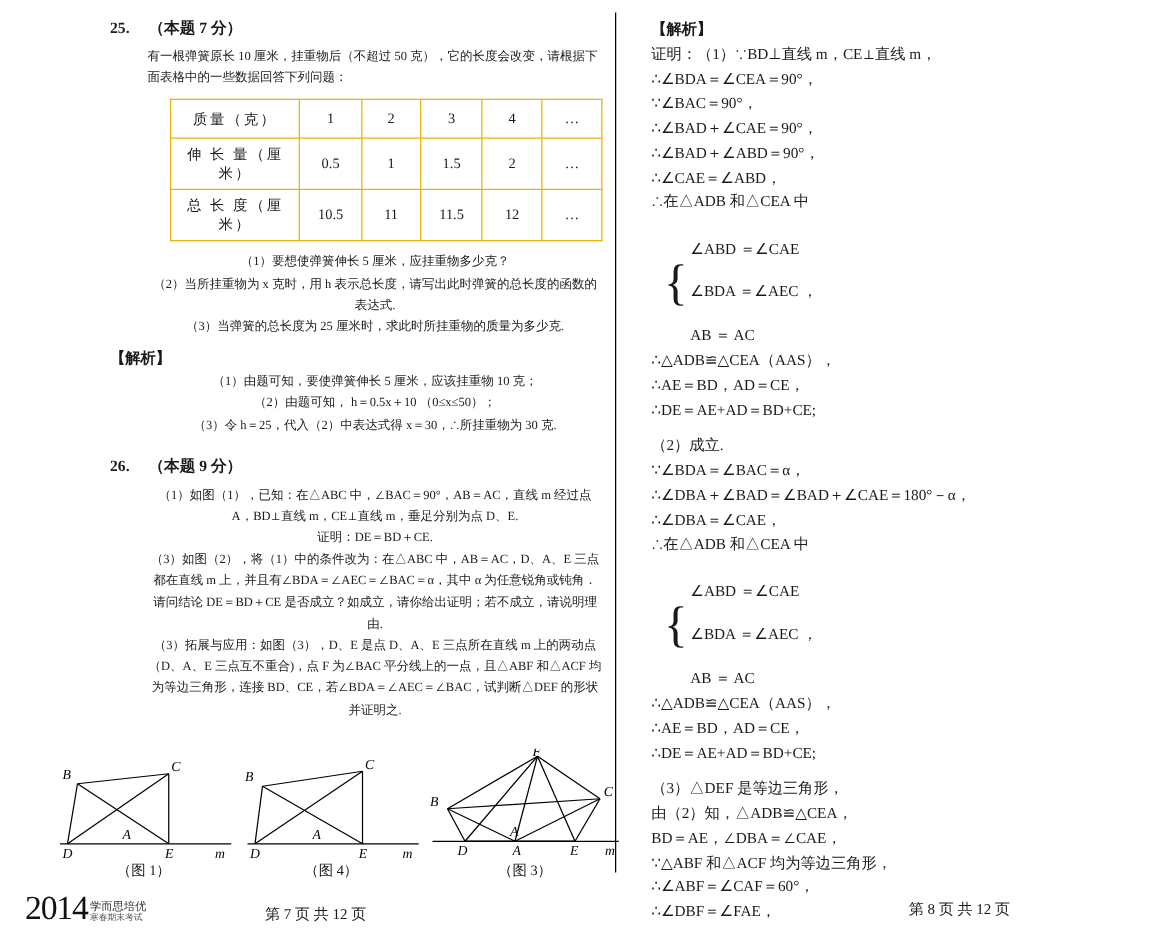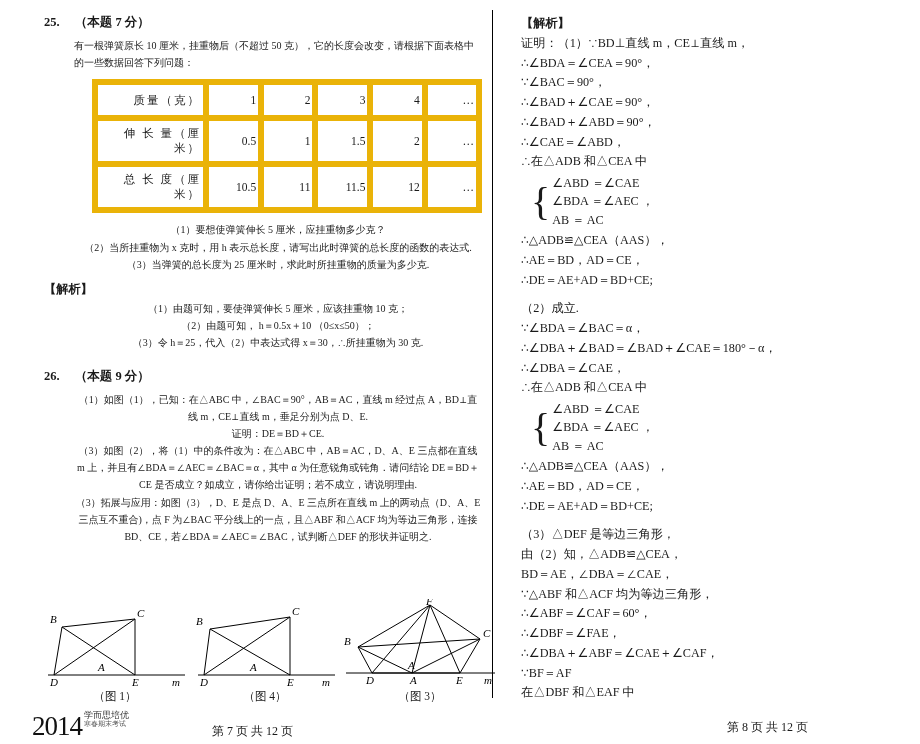--- a/index.html
+++ b/index.html
@@ -24,43 +24,43 @@
   .col-divider{
     width:1px;background:#000;
     margin-top:10px;margin-bottom:46px;
   }
   .col-right{
     flex:1;
     position:relative;
     padding:14px 10px 0 28px;
     box-sizing:border-box;
   }
-  .q-block{margin-bottom:4px;}
+  .q-block{margin-bottom:4px;margin-left:44px;}
   .q-head{
     font-size:12.5px;
     font-weight:bold;
     margin-bottom:6px;
   }
   .q-num{display:inline-block;}
   .q-score{margin-left:12px;font-weight:bold;}
   .body-text{
     font-size:10px;
     line-height:1.72;
     text-indent:0;
   }
   .indent{padding-left:30px;}
   .indent2{padding-left:30px;text-align:center;}
   table.data{
     border-collapse:collapse;
     margin:8px 0 8px 48px;
     font-size:11.5px;
   }
   table.data td{
-    border:6px solid #eab308;
-    text-align:right;
+    border:1px solid #eab308;
+    text-align:center;
     padding:5px 2px;
     height:20px;
   }
   table.data td.lab{width:108px;letter-spacing:2px;}
   table.data td.v{width:48px;}
   table.data td.dots{width:48px;}
   .sec-title{font-weight:bold;font-size:12.2px;margin:8px 0 2px 0;}
   .fig-row{
     position:absolute;
     left:40px;right:8px;bottom:40px;
@@ -78,22 +78,23 @@
   }
   .footer{
     position:absolute;
     bottom:4px;
     font-size:12px;
   }
   .footer-left{left:212px;}
   .footer-right{right:112px;bottom:8px;position:absolute;}
   .logo{
     position:absolute;
-    left:32px;bottom:2px;
+    left:20px;bottom:2px;
     display:flex;
+    align-items:flex-end;
     gap:2px;
   }
   .logo-year{
     font-size:27px;
     font-family:"Liberation Serif", serif;
     letter-spacing:-1px;
     color:#111;
   }
   .logo-txt{
     font-size:9px;
@@ -115,21 +116,21 @@
     display:flex;
     align-items:center;
     margin:2px 0 2px 10px;
   }
   .brace{
     font-size:40px;
     line-height:0.85;
     font-family:"Liberation Serif", serif;
     margin-right:2px;
   }
-  .brace-lines div{font-size:12.2px;line-height:1.5;}
+  .brace-lines div{font-size:12.2px;line-height:1.5;margin-top:16px;}
   .gap{height:9px;}
   svg{display:block;}
   .fig-lbl{font-size:11px;font-style:italic;}
 </style>
 </head>
 <body>
 
 <div class="page">
 
   <div class="col-left">

